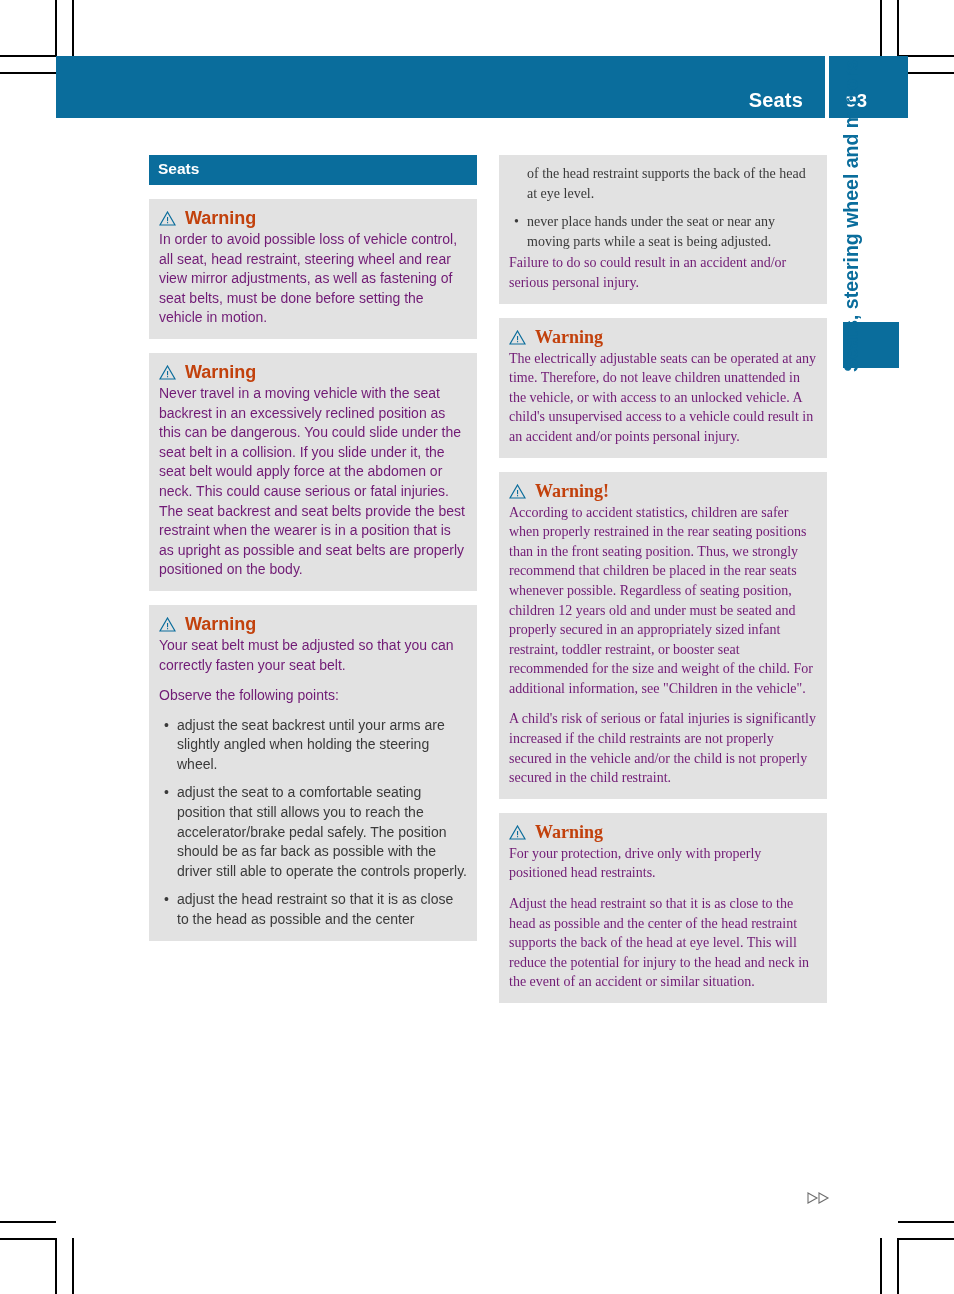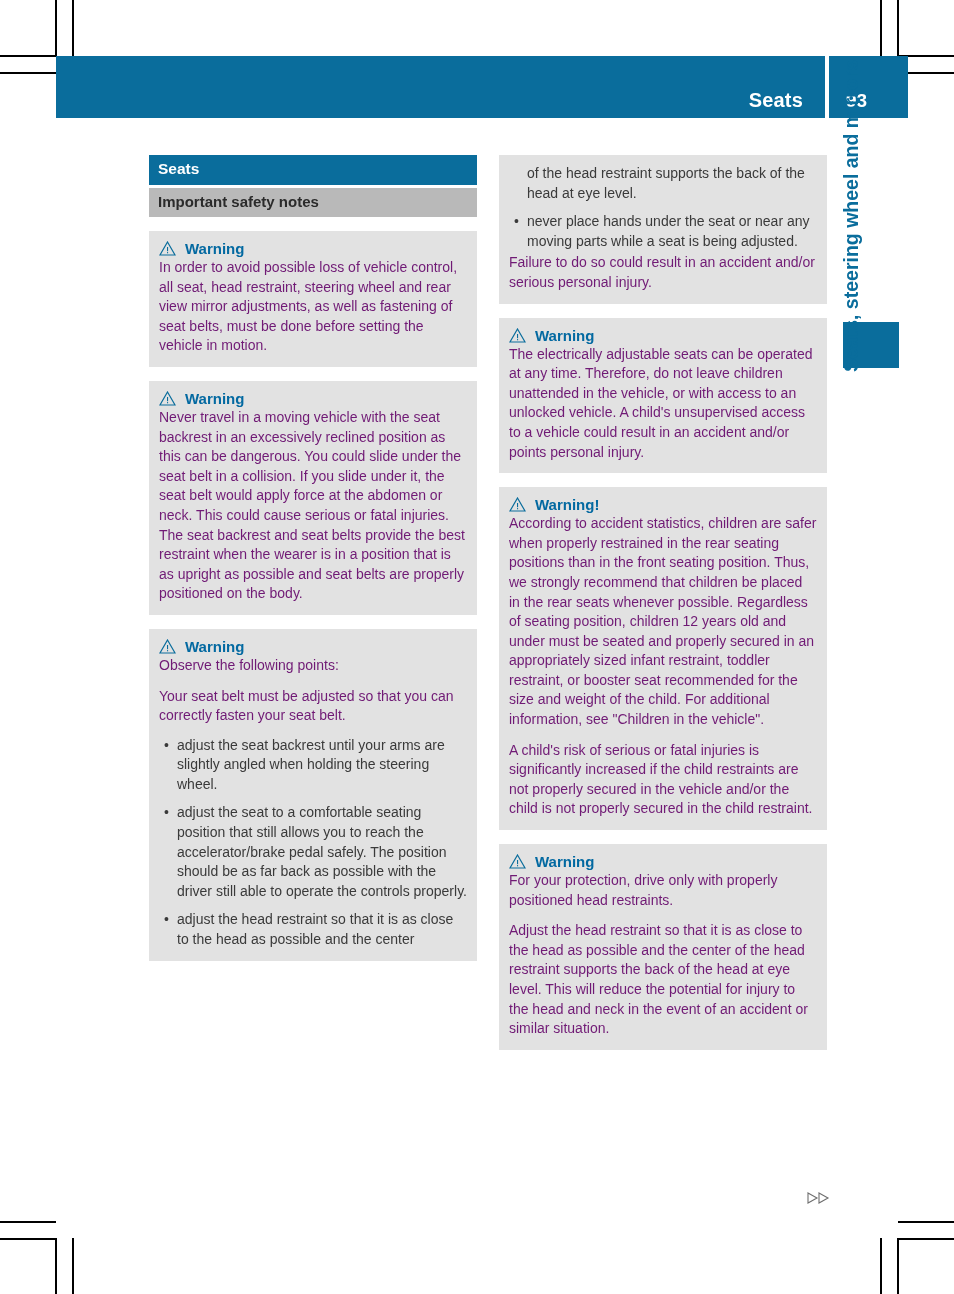--- a/index.html
+++ b/index.html
@@ -87,21 +87,21 @@
     transform: translateY(0);
   }
 
   
   .col {
     position: absolute;
     top: 155px;
     width: 328px;
   }
   .col-left  { left: 149px; }
-  .col-right { left: 499px; }
+  .col-right { left: 499px; font-family: Liberation Serif, serif; }
 
   
   .section-head {
     background: #0a6d9c;
     color: #ffffff;
     font-size: 15.5px;
     font-weight: bold;
     padding: 5px 9px 7px 9px;
     box-sizing: border-box;
   }
@@ -132,22 +132,22 @@
     margin-bottom: 1px;
   }
   .wicon {
     display: inline-block;
     width: 17px;
     height: 15px;
     flex: 0 0 auto;
     line-height: 0;
   }
   .wlabel {
-    color: #0369a1;
-    font-size: 15px;
+    color: #c2410c;
+    font-size: 18px;
     font-weight: bold;
   }
 
   .wpara {
     font-size: 14px;
     line-height: 19.6px;
     margin: 0;
     color: #701a75;
   }
   .wpara + .wpara { margin-top: 11px; }
@@ -213,21 +213,20 @@
 </div>
 
 <div class="tab-block"></div>
 <div class="tab-text">
   <span class="tab-text-inner">Seats, steering wheel and mirrors</span>
 </div>
 
 <div class="col col-left">
 
   <div class="section-head">Seats</div>
-  <div class="sub-head">Important safety notes</div>
 
   <div class="wbox first">
     <div class="whead">
       <span class="wicon">
         <svg width="17" height="15" viewBox="0 0 17 15">
             <path d="M8.5 1 L16 14 L1 14 Z" fill="none" stroke="#0a6d9c" stroke-width="1.2"></path>
             <rect x="8" y="6" width="1.1" height="4.2" fill="#0a6d9c"></rect>
             <rect x="8" y="11.1" width="1.1" height="1.2" fill="#0a6d9c"></rect>
           </svg>
       </span>
@@ -254,22 +253,22 @@
     <div class="whead">
       <span class="wicon">
         <svg width="17" height="15" viewBox="0 0 17 15">
             <path d="M8.5 1 L16 14 L1 14 Z" fill="none" stroke="#0a6d9c" stroke-width="1.2"></path>
             <rect x="8" y="6" width="1.1" height="4.2" fill="#0a6d9c"></rect>
             <rect x="8" y="11.1" width="1.1" height="1.2" fill="#0a6d9c"></rect>
           </svg>
       </span>
       <span class="wlabel">Warning</span>
     </div>
+    <p class="wpara">Your seat belt must be adjusted so that you can correctly fasten your seat belt.</p>
     <p class="wpara">Observe the following points:</p>
-    <p class="wpara">Your seat belt must be adjusted so that you can correctly fasten your seat belt.</p>
     <ul class="wlist">
       <li><span class="bullet">•</span><span>adjust the seat backrest until your arms are slightly angled when holding the steering wheel.</span></li>
       <li><span class="bullet">•</span><span>adjust the seat to a comfortable seating position that still allows you to reach the accelerator/brake pedal safely. The position should be as far back as possible with the driver still able to operate the controls properly.</span></li>
       <li><span class="bullet">•</span><span>adjust the head restraint so that it is as close to the head as possible and the center</span></li>
     </ul>
   </div>
 
 </div>
 
 <div class="col col-right">

